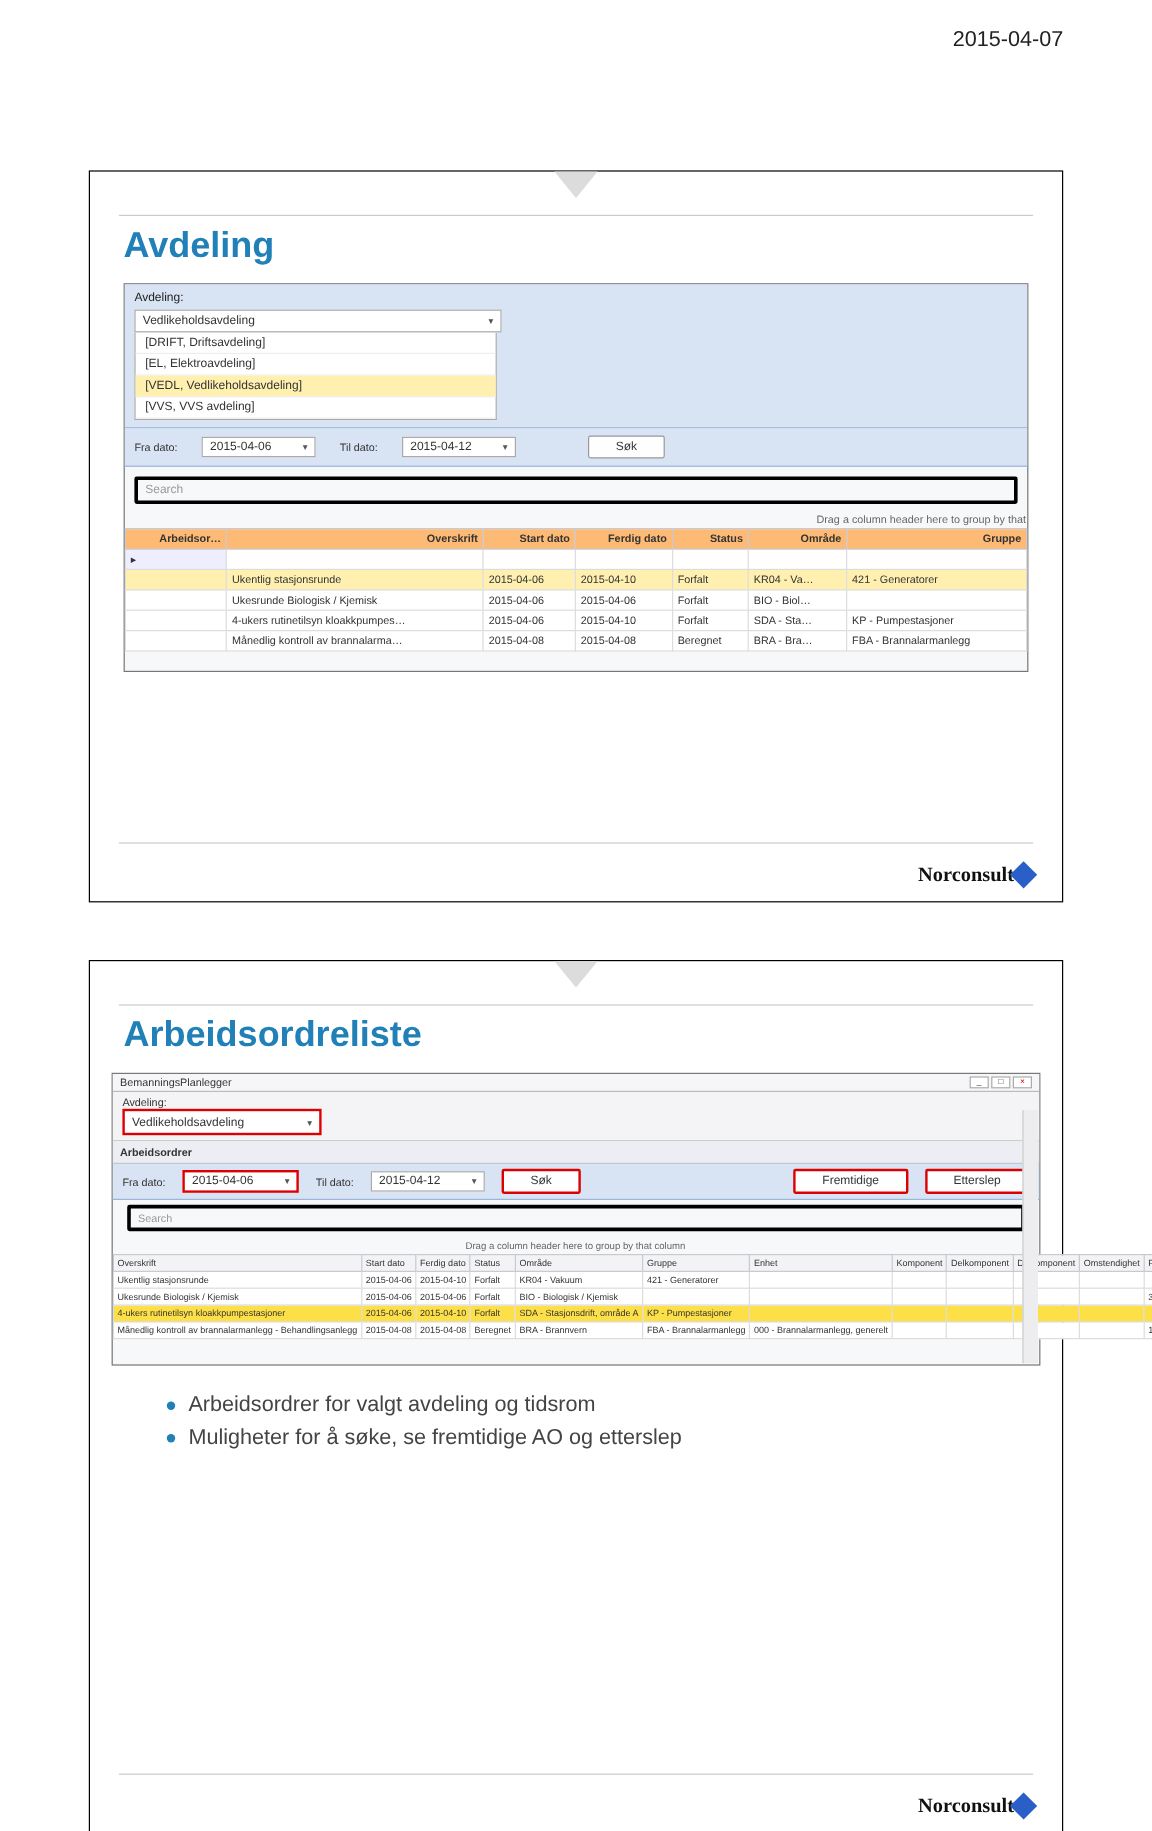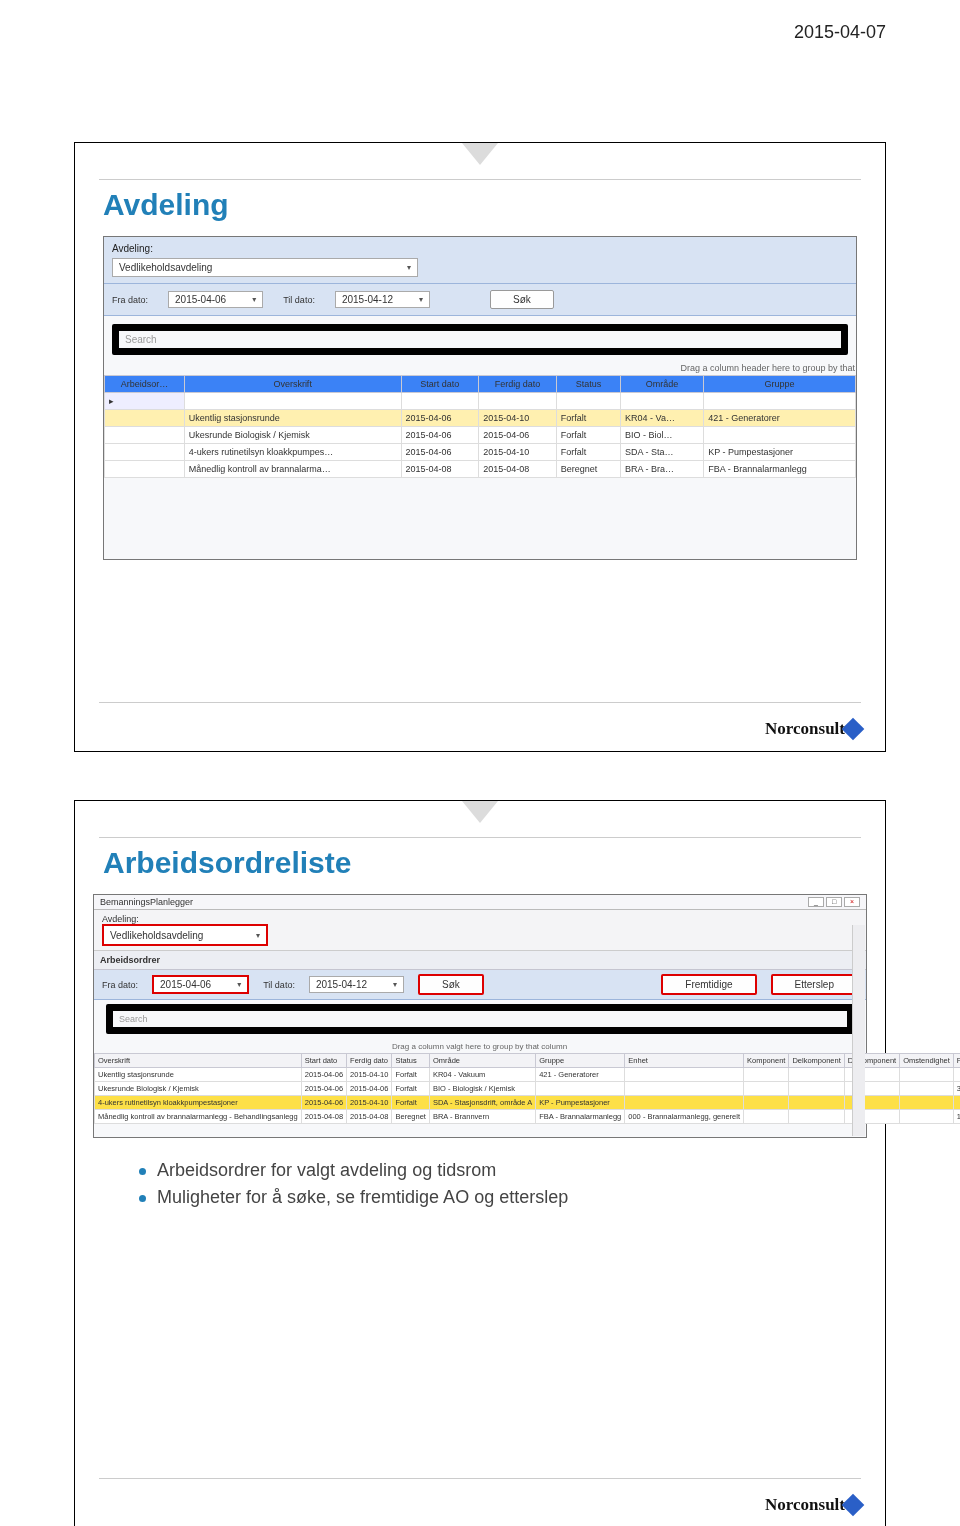--- a/index.html
+++ b/index.html
@@ -30,24 +30,24 @@
 .app1 .lbl{font-size:10px;color:#222;margin-bottom:4px}
 .field{background:#fff;border:1px solid #aaa;padding:3px 6px;font-size:10px;display:inline-flex;align-items:center;justify-content:space-between}
 .dd{width:292px}
 .chev{font-size:8px;color:#555;margin-left:6px}
 .optlist{border:1px solid #aaa;border-top:none;background:#fff;width:300px}
 .opt{padding:3px 8px;font-size:10px;border-bottom:1px solid #eee}
 .opt.sel{background:#fff0b0}
 .daterow{background:#d8e3f3;border-bottom:1px solid #9cb5db;padding:6px 8px;display:flex;align-items:center;gap:20px}
 .datefield{background:#fff;border:1px solid #aaa;padding:2px 6px;font-size:10px;display:inline-flex;align-items:center;gap:20px}
 .btn{background:#fefefe;border:1px solid #999;border-radius:2px;padding:3px 22px;font-size:10px}
-.search{margin:8px;border:7px solid #000000;padding:3px 6px;color:#999;font-size:10px;border-radius:2px}
+.search{margin:8px;border:3px solid #000000;padding:3px 6px;color:#999;font-size:10px;border-radius:2px}
 .draghint{text-align:right;font-size:9px;color:#666;margin:8px 1px 2px 0}
 .tbl{width:100%;border-collapse:collapse;font-size:9px;margin-top:2px}
-.tbl th{background:#3b82f6;border:1px solid #c9c9d3;padding:3px 4px;text-align:center;font-weight:normal}
+.tbl th{background:#fdba74;border:1px solid #c9c9d3;padding:3px 4px;text-align:right;font-weight:bold}
 .tbl td{border:1px solid #ddd;padding:3px 4px;background:#fff}
 .tbl tr.hl td{background:#fff0b0}
 
 
 .app2 .titlebar{display:flex;justify-content:space-between;align-items:center;background:#f6f6f9;border-bottom:1px solid #bbb;padding:2px 6px;font-size:9px}
 .winctl{display:flex;gap:2px}
 .winctl span{display:inline-block;width:14px;height:8px;border:1px solid #aaa;background:#fff;font-size:7px;text-align:center}
 .section{background:#eceef3;border-bottom:1px solid #c5c5d0;padding:4px 6px;font-size:9px;font-weight:bold}
 .app2 .avblock{background:#f4f4f6;border-bottom:1px solid #ccc;padding:4px 8px}
 .redbox{border:2px solid #d00}
@@ -74,20 +74,26 @@
     <div class="hr-top"></div>
     <div class="tri-marker"></div>
     <div class="title">Avdeling</div>
 
     <div class="app app1">
       <div class="topbar">
         <div class="lbl">Avdeling:</div>
         <div class="field dd">
           <span>Vedlikeholdsavdeling</span>
           <span class="chev">▾</span>
+        </div>
+        <div class="optlist">
+          <div class="opt">[DRIFT, Driftsavdeling]</div>
+          <div class="opt">[EL, Elektroavdeling]</div>
+          <div class="opt sel">[VEDL, Vedlikeholdsavdeling]</div>
+          <div class="opt">[VVS, VVS avdeling]</div>
         </div>
       </div>
       <div class="daterow">
         <span>Fra dato:</span>
         <span class="datefield">
             <span>2015-04-06</span>
             <span class="chev">▾</span>
           </span>
         <span>Til dato:</span>
         <span class="datefield">
@@ -198,21 +204,21 @@
         <span class="datefield">
             <span>2015-04-12</span>
             <span class="chev">▾</span>
           </span>
         <span class="btn redbox">Søk</span>
         <span style="flex:1"></span>
         <span class="btn redbox">Fremtidige</span>
         <span class="btn redbox">Etterslep</span>
       </div>
       <div class="search" style="margin:4px 12px;font-size:9px">Search</div>
-      <div class="draghint" style="text-align:center;font-size:8px">Drag a column valgt here to group by that column</div>
+      <div class="draghint" style="text-align:center;font-size:8px">Drag a column header here to group by that column</div>
       <table class="tbl2">
         <tbody>
             <tr>
           <th>Overskrift</th>
           <th>Start dato</th>
           <th>Ferdig dato</th>
           <th>Status</th>
           <th>Område</th>
           <th>Gruppe</th>
           <th>Enhet</th>

